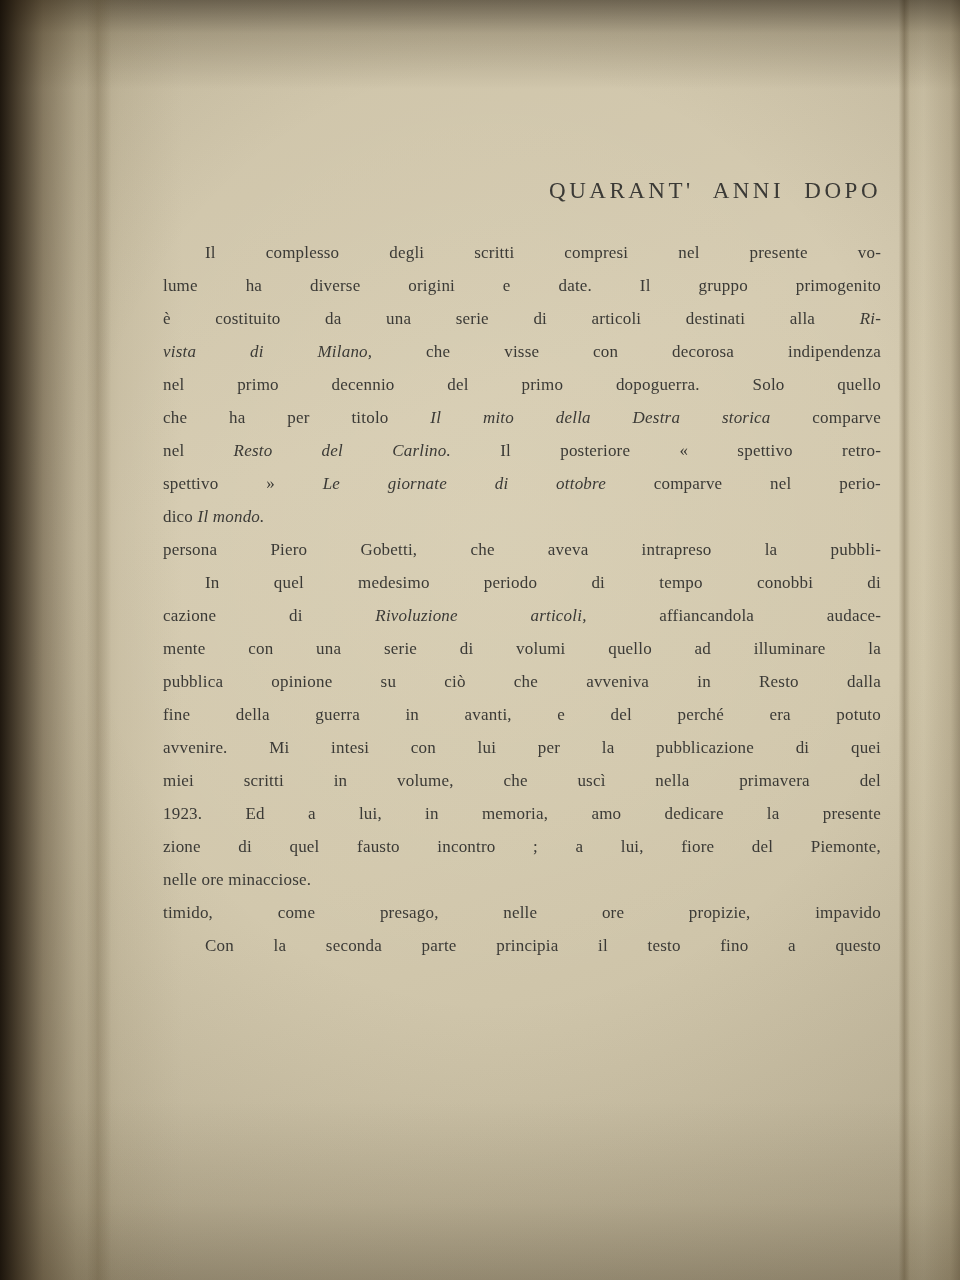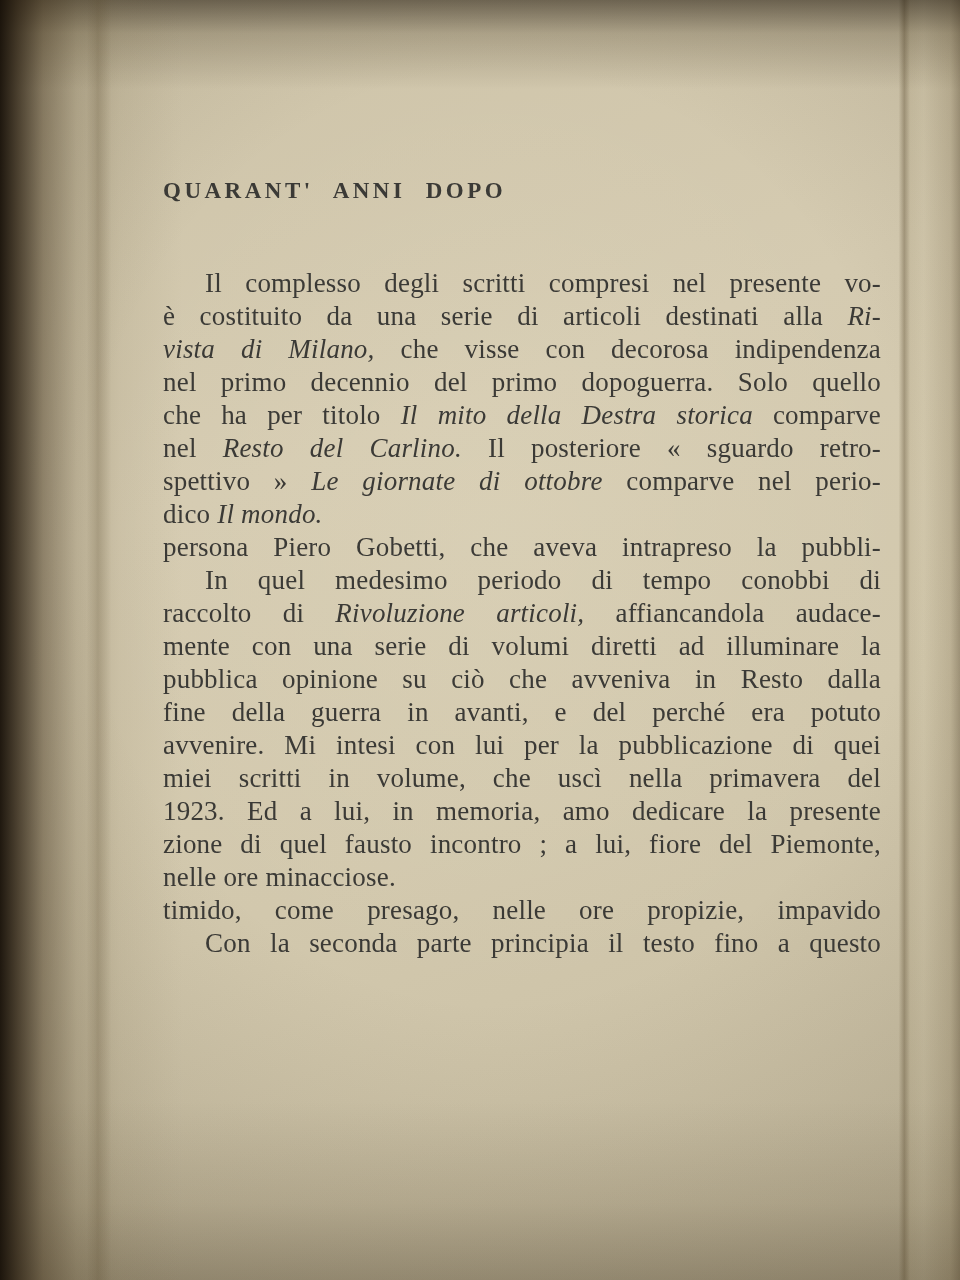--- a/index.html
+++ b/index.html
@@ -58,27 +58,26 @@
     position: absolute;
     left: 163px;
     top: 178px;
     width: 718px;
     color: var(--ink, #3b3a36);
   }
   .title {
     font-size: 23px;
     letter-spacing: 3.5px;
     word-spacing: 11px;
-    text-align: left;
-    margin-bottom: 63px;
+    text-align: right;
+    margin-bottom: 32px;
     white-space: nowrap;
-    font-weight: bold;
   }
   .text-block {
-    font-size: 27px;
+    font-size: 17px;
     line-height: 33px;
     letter-spacing: 0.2px;
   }
   .line {
     text-align: justify;
     text-align-last: justify;
     white-space: normal;
   }
   .line.short {
     text-align-last: left;
@@ -91,31 +90,32 @@
   }
 </style>
 </head>
 <body>
 
 <div class="photo">
   <div class="page-content">
     <div class="title">QUARANT' ANNI DOPO</div>
     <div class="text-block">
         <div class="line indent"><span>Il complesso degli scritti compresi nel presente vo-</span></div>
+        <div class="line"><span>lume ha diverse origini e date. Il gruppo primogenito</span></div>
         <div class="line"><span>è costituito da una serie di articoli destinati alla </span><span class="it">Ri-</span></div>
         <div class="line"><span class="it">vista di Milano,</span><span> che visse con decorosa indipendenza</span></div>
         <div class="line"><span>nel primo decennio del primo dopoguerra. Solo quello</span></div>
         <div class="line"><span>che ha per titolo </span><span class="it">Il mito della Destra storica</span><span> comparve</span></div>
-        <div class="line"><span>nel </span><span class="it">Resto del Carlino.</span><span> Il posteriore « sguardo retro-</span></div>
+        <div class="line"><span>nel </span><span class="it">Resto del Carlino.</span><span> Il posteriore « spettivo retro-</span></div>
         <div class="line"><span>spettivo » </span><span class="it">Le giornate di ottobre</span><span> comparve nel perio-</span></div>
         <div class="line short"><span>dico </span><span class="it">Il mondo.</span></div>
         <div class="line"><span>persona Piero Gobetti, che aveva intrapreso la pubbli-</span></div>
         <div class="line indent"><span>In quel medesimo periodo di tempo conobbi di</span></div>
-        <div class="line"><span>raccolto di </span><span class="it">Rivoluzione articoli,</span><span> affiancandola audace-</span></div>
-        <div class="line"><span>mente con una serie di volumi diretti ad illuminare la</span></div>
+        <div class="line"><span>cazione di </span><span class="it">Rivoluzione articoli,</span><span> affiancandola audace-</span></div>
+        <div class="line"><span>mente con una serie di volumi quello ad illuminare la</span></div>
         <div class="line"><span>pubblica opinione su ciò che avveniva in Resto dalla</span></div>
         <div class="line"><span>fine della guerra in avanti, e del perché era potuto</span></div>
         <div class="line"><span>avvenire. Mi intesi con lui per la pubblicazione di quei</span></div>
         <div class="line"><span>miei scritti in volume, che uscì nella primavera del</span></div>
         <div class="line"><span>1923. Ed a lui, in memoria, amo dedicare la presente</span></div>
         <div class="line"><span>zione di quel fausto incontro ; a lui, fiore del Piemonte,</span></div>
         <div class="line short"><span>nelle ore minacciose.</span></div>
         <div class="line"><span>timido, come presago, nelle ore propizie, impavido</span></div>
         <div class="line indent"><span>Con la seconda parte principia il testo fino a questo</span></div>
       </div>

